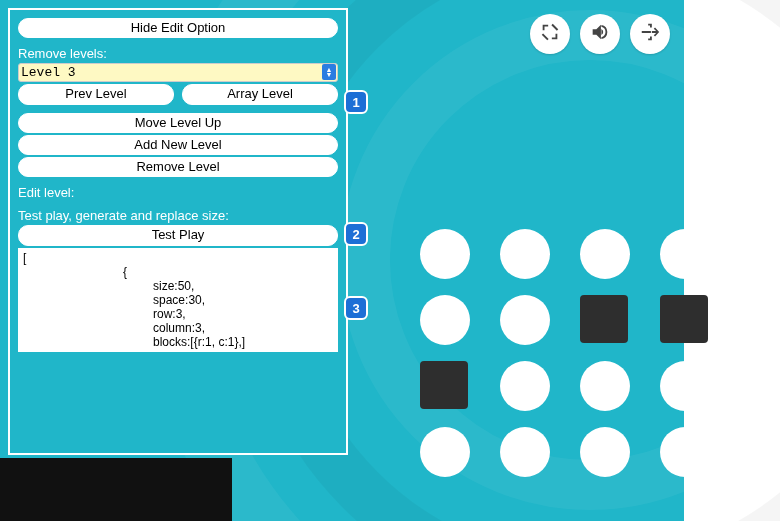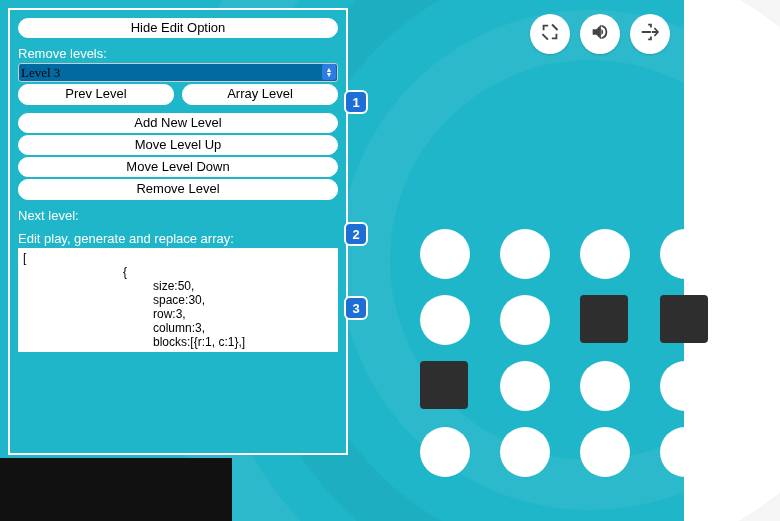--- a/index.html
+++ b/index.html
@@ -55,26 +55,26 @@
     text-align: center;
     padding: 1px 0;
     margin: 2px 0;
     cursor: pointer;
     font-family: inherit;
     line-height: 1.25;
   }
   .label { margin-top: 8px; margin-bottom: 2px; display:block; }
   select.level-select {
     width: 100%;
-    background: #0369a1;
+    background: #fef9c3;
     border: 1px solid #ccc;
     border-radius: 3px;
     font-size: 13px;
     padding: 1px 2px;
-    font-family: Liberation Serif, serif;
+    font-family: Liberation Mono, monospace;
     appearance: none;
     -webkit-appearance: none;
   }
   .select-wrap {
     position: relative;
     width: 100%;
   }
   .select-wrap .arrows {
     position: absolute;
     right: 2px; top: 1px;
@@ -249,29 +249,29 @@
         <option>Level 3</option>
       </select>
       <div class="arrows">▲<br>▼</div>
     </div>
     <div class="nav-row">
       <button class="btn">Prev Level</button>
       <button class="btn">Array Level</button>
     </div>
 
     <div class="group">
+      <button class="btn">Move Level Up</button>
       <button class="btn">Add New Level</button>
-      <button class="btn">Move Level Up</button>
-      <button class="btn">Move Level Down</button>
       <button class="btn">Remove Level</button>
     </div>
 
-    <span class="label">Next level:</span>
-
-    <span class="label">Edit play, generate and replace array:</span>
+    <span class="label">Edit level:</span>
+
+    <span class="label">Test play, generate and replace size:</span>
+    <button class="btn">Test Play</button>
     <textarea class="textarea" readonly="" style="">[
                               {
                                        size:50,
                                        space:30,
                                        row:3,
                                        column:3,
                                        blocks:[{r:1, c:1},]
                               },
                               {</textarea>
   </div>

